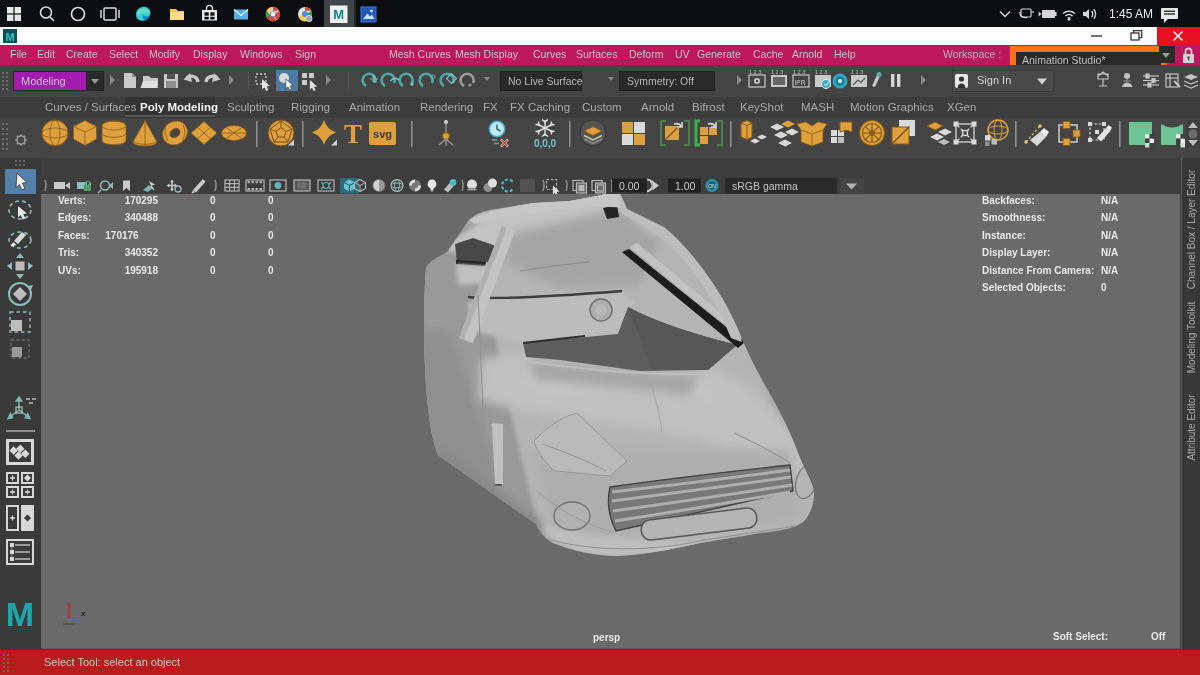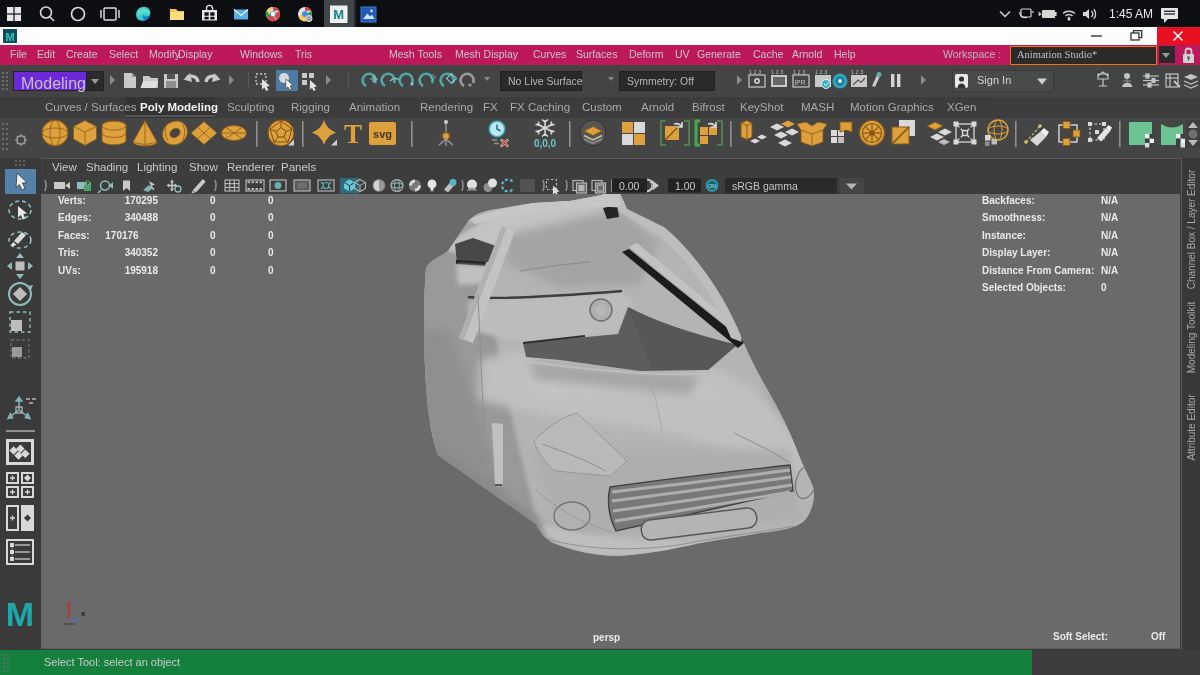--- a/index.html
+++ b/index.html
@@ -11,21 +11,21 @@
   #titlebar{left:0;top:27px;width:1200px;height:18px;background:#fdfdfd;}
   #menubar{left:0;top:45px;width:1200px;height:20px;background:#be185d;}
   #toolbar{left:0;top:65px;width:1200px;height:32px;background:#444444;}
   #shelftabs{left:0;top:97px;width:992px;height:21px;background:#3c3c3c;}
   #shelficons{left:0;top:118px;width:1200px;height:40px;background:#454545;}
   #toolbox{left:0;top:158px;width:41px;height:492px;background:#3a3a3a;}
   #vpmenu{left:41px;top:158px;width:1140px;height:19px;background:#3d3d3d;border-top:1px solid #5a5a5a;}
   #vpicons{left:41px;top:177px;width:1140px;height:17px;background:#3d3d3d;}
   #canvas{left:41px;top:194px;width:1139px;height:455px;background:#6a6a6a;border-bottom:1px solid #5a5a5a;box-sizing:border-box;}
   #rightstrip{left:1181px;top:158px;width:19px;height:492px;background:#383838;border-left:1px solid #5a5a5a;}
-  #helpline{left:0;top:650px;width:1032px;height:25px;background:#15803d;}
+  #helpline{left:0;top:650px;width:1200px;height:25px;background:#b91c1c;}
   .hud{color:#e9e9e9;font-size:10px;font-weight:bold;position:absolute;}
   .vtab{position:absolute;color:#a8a8a8;font-size:10px;transform:rotate(-90deg);transform-origin:center;white-space:nowrap;}
   .fld{position:absolute;background:#2a2a2a;border:1px solid #202020;color:#b5b5b5;font-size:10.5px;}
 </style>
 </head>
 <body>
 <div id="root">
 
   <div id="taskbar" class="abs">
     <svg width="1200" height="28" style="position:absolute;left:0;top:0;">
@@ -160,53 +160,53 @@
         </g>
     </svg>
   </div>
 
   <div id="menubar" class="abs" style="color:#c6c6c6;font-size:10.5px;">
     <span style="position:absolute;left:10px;top:3px;">File</span>
     <span style="position:absolute;left:37px;top:3px;">Edit</span>
     <span style="position:absolute;left:66px;top:3px;">Create</span>
     <span style="position:absolute;left:109px;top:3px;">Select</span>
     <span style="position:absolute;left:149px;top:3px;">Modify</span>
-    <span style="position:absolute;left:178px;top:3px;">Display</span>
+    <span style="position:absolute;left:193px;top:3px;">Display</span>
     <span style="position:absolute;left:240px;top:3px;">Windows</span>
-    <span style="position:absolute;left:295px;top:3px;">Tris</span>
+    <span style="position:absolute;left:295px;top:3px;">Sign</span>
     <span style="position:absolute;left:330px;top:3px;margin-top:48px;">Edit Mesh</span>
-    <span style="position:absolute;left:389px;top:3px;">Mesh Tools</span>
+    <span style="position:absolute;left:389px;top:3px;">Mesh Curves</span>
     <span style="position:absolute;left:455px;top:3px;">Mesh Display</span>
     <span style="position:absolute;left:533px;top:3px;">Curves</span>
     <span style="position:absolute;left:576px;top:3px;">Surfaces</span>
     <span style="position:absolute;left:629px;top:3px;">Deform</span>
     <span style="position:absolute;left:675px;top:3px;">UV</span>
     <span style="position:absolute;left:697px;top:3px;">Generate</span>
     <span style="position:absolute;left:753px;top:3px;">Cache</span>
     <span style="position:absolute;left:792px;top:3px;">Arnold</span>
     <span style="position:absolute;left:834px;top:3px;">Help</span>
     <span style="position:absolute;left:943px;top:3px;color:#b9b9b9;">Workspace :</span>
-    <div style="position:absolute;left:1010px;top:1px;width:145px;height:17px;background:#2a2a2a;border:1px solid #f97316;font-family:Liberation Serif, serif;">
+    <div style="position:absolute;left:1010px;top:1px;width:145px;height:17px;background:#2a2a2a;border:6px solid #f97316;">
       <span style="position:absolute;left:6px;top:2px;color:#c0c0c0;">Animation Studio*</span>
     </div>
     <div style="position:absolute;left:1159px;top:1px;width:16px;height:17px;background:#2a2a2a;">
       <svg width="14" height="17">
           <path d="M3 7 L11 7 L7 12 Z" fill="#9a9a9a"></path>
         </svg>
     </div>
     <svg width="16" height="18" style="position:absolute;left:1180px;top:2px;">
       <rect x="3" y="7" width="11" height="9" rx="1" fill="#d2d2d2"></rect>
       <path d="M5.5 7 v-2.5 a3 3 0 0 1 6 0 v2.5" stroke="#d2d2d2" stroke-width="1.8" fill="none"></path>
       <circle cx="8.5" cy="10.5" r="1.3" fill="#555"></circle>
         <rect x="8" y="10.5" width="1.2" height="3" fill="#555"></rect>
     </svg>
   </div>
 
   <div id="toolbar" class="abs">
-    <div style="position:absolute;left:13px;top:6px;width:72px;height:18px;background:#6d28d9;border:1px solid #232323;color:#c3c3c3;font-size:16px;">
+    <div style="position:absolute;left:13px;top:6px;width:72px;height:18px;background:#a21caf;border:1px solid #232323;color:#c3c3c3;font-size:11px;">
         <span style="position:absolute;left:7px;top:3px;">Modeling</span>
       </div>
     <div style="position:absolute;left:86px;top:6px;width:16px;height:18px;background:#2a2a2a;border:1px solid #232323;"><svg width="16" height="18">
           <path d="M4 7 L12 7 L8 12 Z" fill="#999"></path>
         </svg></div>
     <div class="fld" style="left:500px;top:6px;width:80px;height:18px;">
         <span style="position:absolute;left:7px;top:3px;white-space:nowrap;">No Live Surface</span>
       </div>
     <div class="fld" style="left:619px;top:6px;width:94px;height:18px;">
         <span style="position:absolute;left:7px;top:3px;white-space:nowrap;">Symmetry: Off</span>
@@ -753,28 +753,20 @@
             <line x1="-8" y1="2" x2="-8" y2="5"></line>
           </g>
         </g>
 
       <g transform="translate(2,440)">
         <text x="18" y="28" font-size="34" font-weight="bold" fill="#1ba8ad" text-anchor="middle" font-family="Liberation Sans">M</text>
       </g>
     </svg>
   </div>
 
-  <div id="vpmenu" class="abs" style="font-size:11.5px;color:#c9c9c9;">
-    <span style="position:absolute;left:11px;top:2px;">View</span>
-    <span style="position:absolute;left:45px;top:2px;">Shading</span>
-    <span style="position:absolute;left:96px;top:2px;">Lighting</span>
-    <span style="position:absolute;left:148px;top:2px;">Show</span>
-    <span style="position:absolute;left:186px;top:2px;">Renderer</span>
-    <span style="position:absolute;left:240px;top:2px;">Panels</span>
-  </div>
   <div id="vpicons" class="abs">
     <svg width="1140" height="17" style="position:absolute;left:0;top:0;">
       <g transform="translate(-41,0)">
         <path d="M45 3 q2 5.5 0 11" stroke="#8a8a8a" stroke-width="1.6" fill="none"></path>
 
         <g>
             <rect x="54" y="5" width="11" height="7" fill="#c9c9c9"></rect>
             <path d="M70 5 l-5 3.5 5 3.5 Z" fill="#c9c9c9"></path>
           </g>
         <g>

